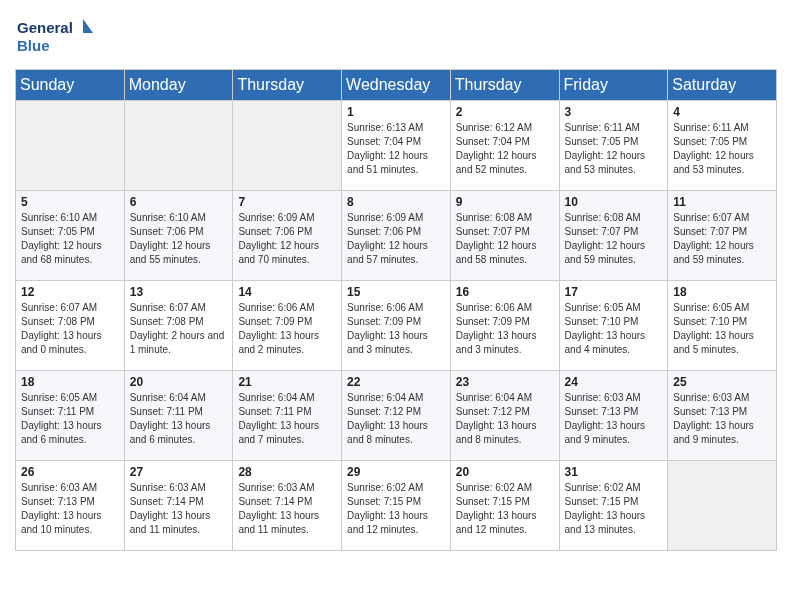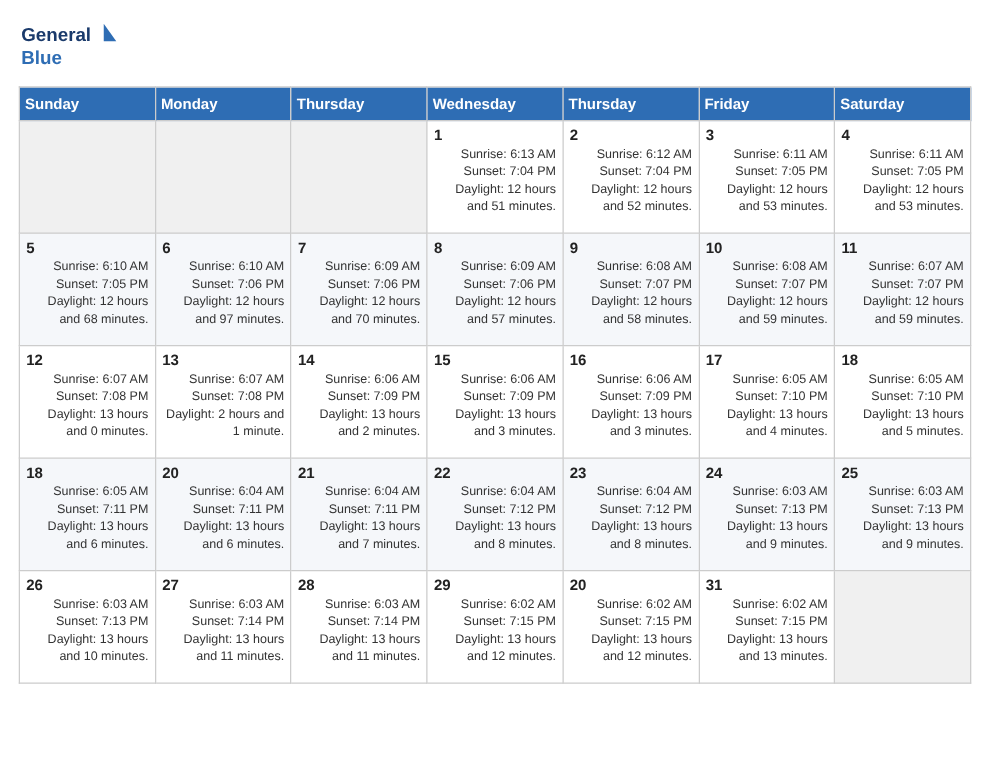--- a/index.html
+++ b/index.html
@@ -34,22 +34,22 @@
       color: #555;
     }
     table {
       width: 100%;
       border-collapse: collapse;
       table-layout: fixed;
     }
     thead tr th {
       background-color: #2e6db4;
       color: white;
-      font-size: 12px;
-      font-weight: bold;
+      font-size: 16px;
+      font-weight: normal;
       padding: 6px 4px;
       text-align: left;
       border: 1px solid #ccc;
     }
     tbody tr td {
       vertical-align: top;
       border: 1px solid #ccc;
       padding: 4px 5px;
       height: 90px;
       font-size: 10.5px;
@@ -61,21 +61,20 @@
     }
     .day-num {
       font-size: 12px;
       font-weight: bold;
       margin-bottom: 2px;
     }
     .day-info {
       font-size: 10px;
       color: #333;
       line-height: 1.4;
-      text-align: right;
     }
     td.empty { background: #f0f0f0; }
   </style>
 </head>
 <body>
 
 <div class="header">
   <div class="logo">
       <svg width="80" height="44">
     <text x="2" y="18" font-size="15" font-weight="bold" fill="#1a3a6b" font-family="Arial">General</text>
@@ -146,21 +145,21 @@
             <div>Sunrise: 6:10 AM</div>
             <div>Sunset: 7:05 PM</div>
             <div>Daylight: 12 hours and 68 minutes.</div>
           </div>
         </td>
         <td>
           <div class="day-num">6</div>
           <div class="day-info">
             <div>Sunrise: 6:10 AM</div>
             <div>Sunset: 7:06 PM</div>
-            <div>Daylight: 12 hours and 97 minutes.</div>
+            <div>Daylight: 12 hours and 55 minutes.</div>
           </div>
         </td>
         <td>
           <div class="day-num">7</div>
           <div class="day-info">
             <div>Sunrise: 6:09 AM</div>
             <div>Sunset: 7:06 PM</div>
             <div>Daylight: 12 hours and 70 minutes.</div>
           </div>
         </td>

